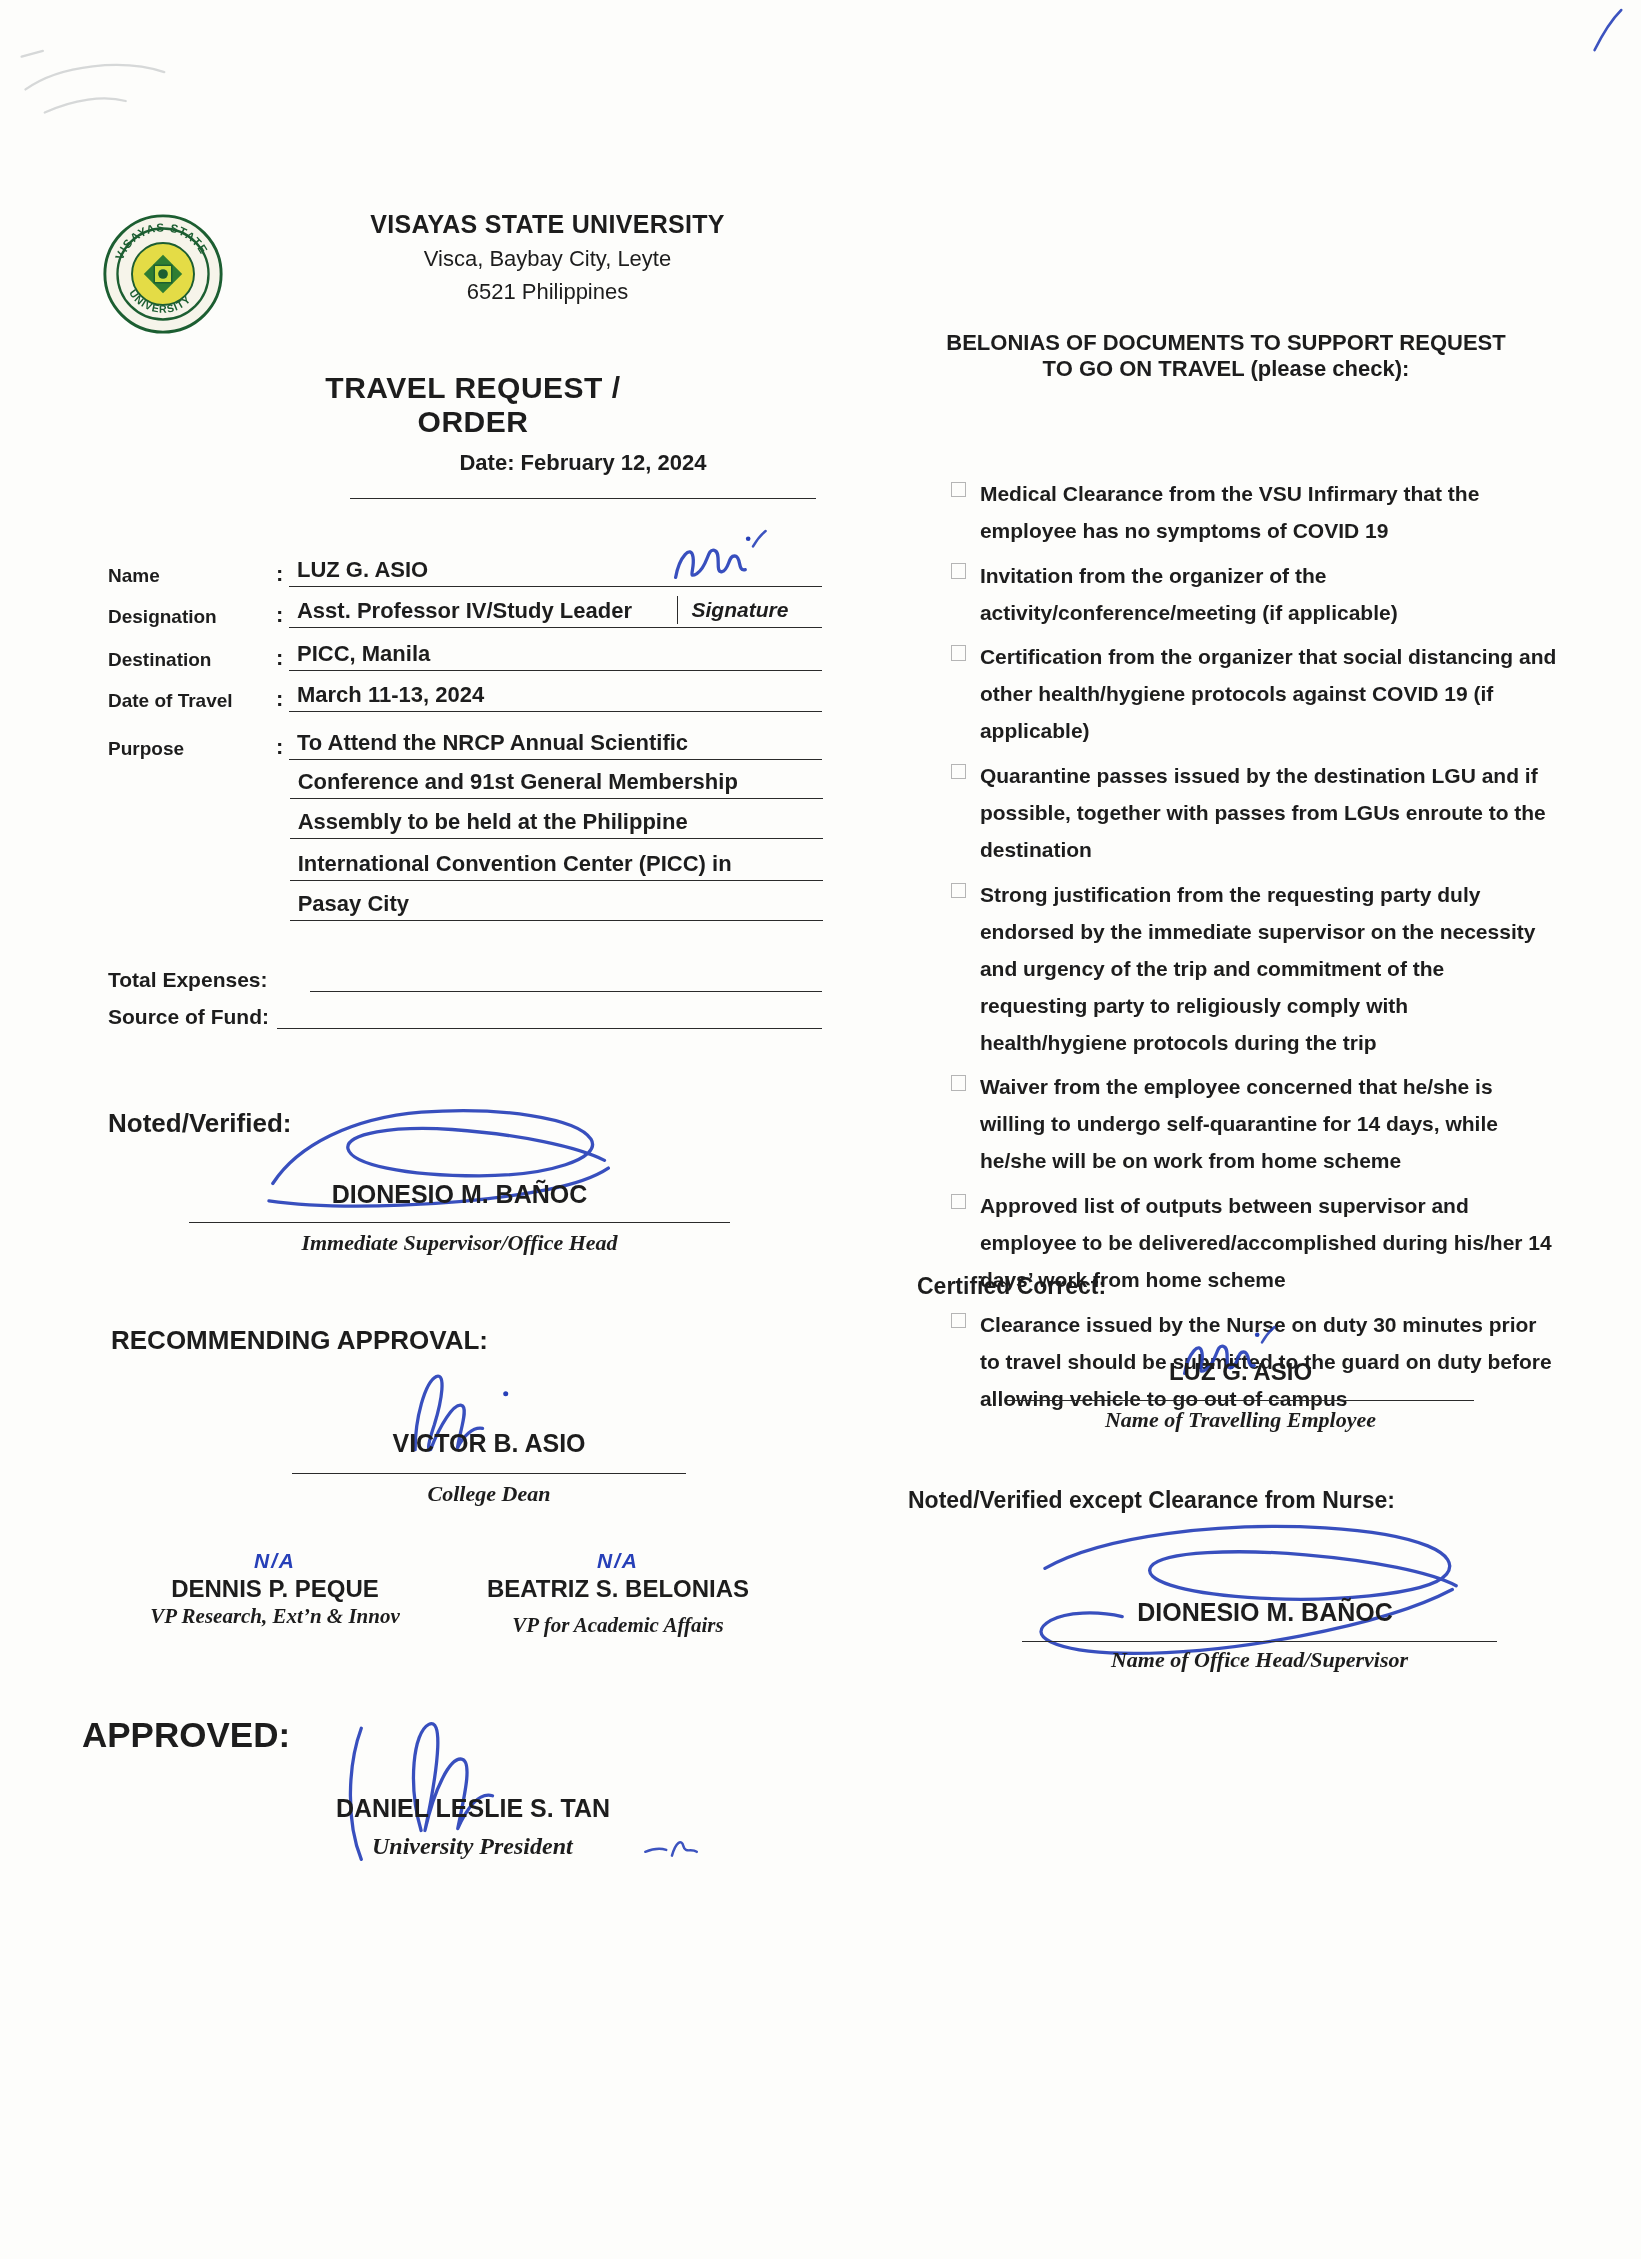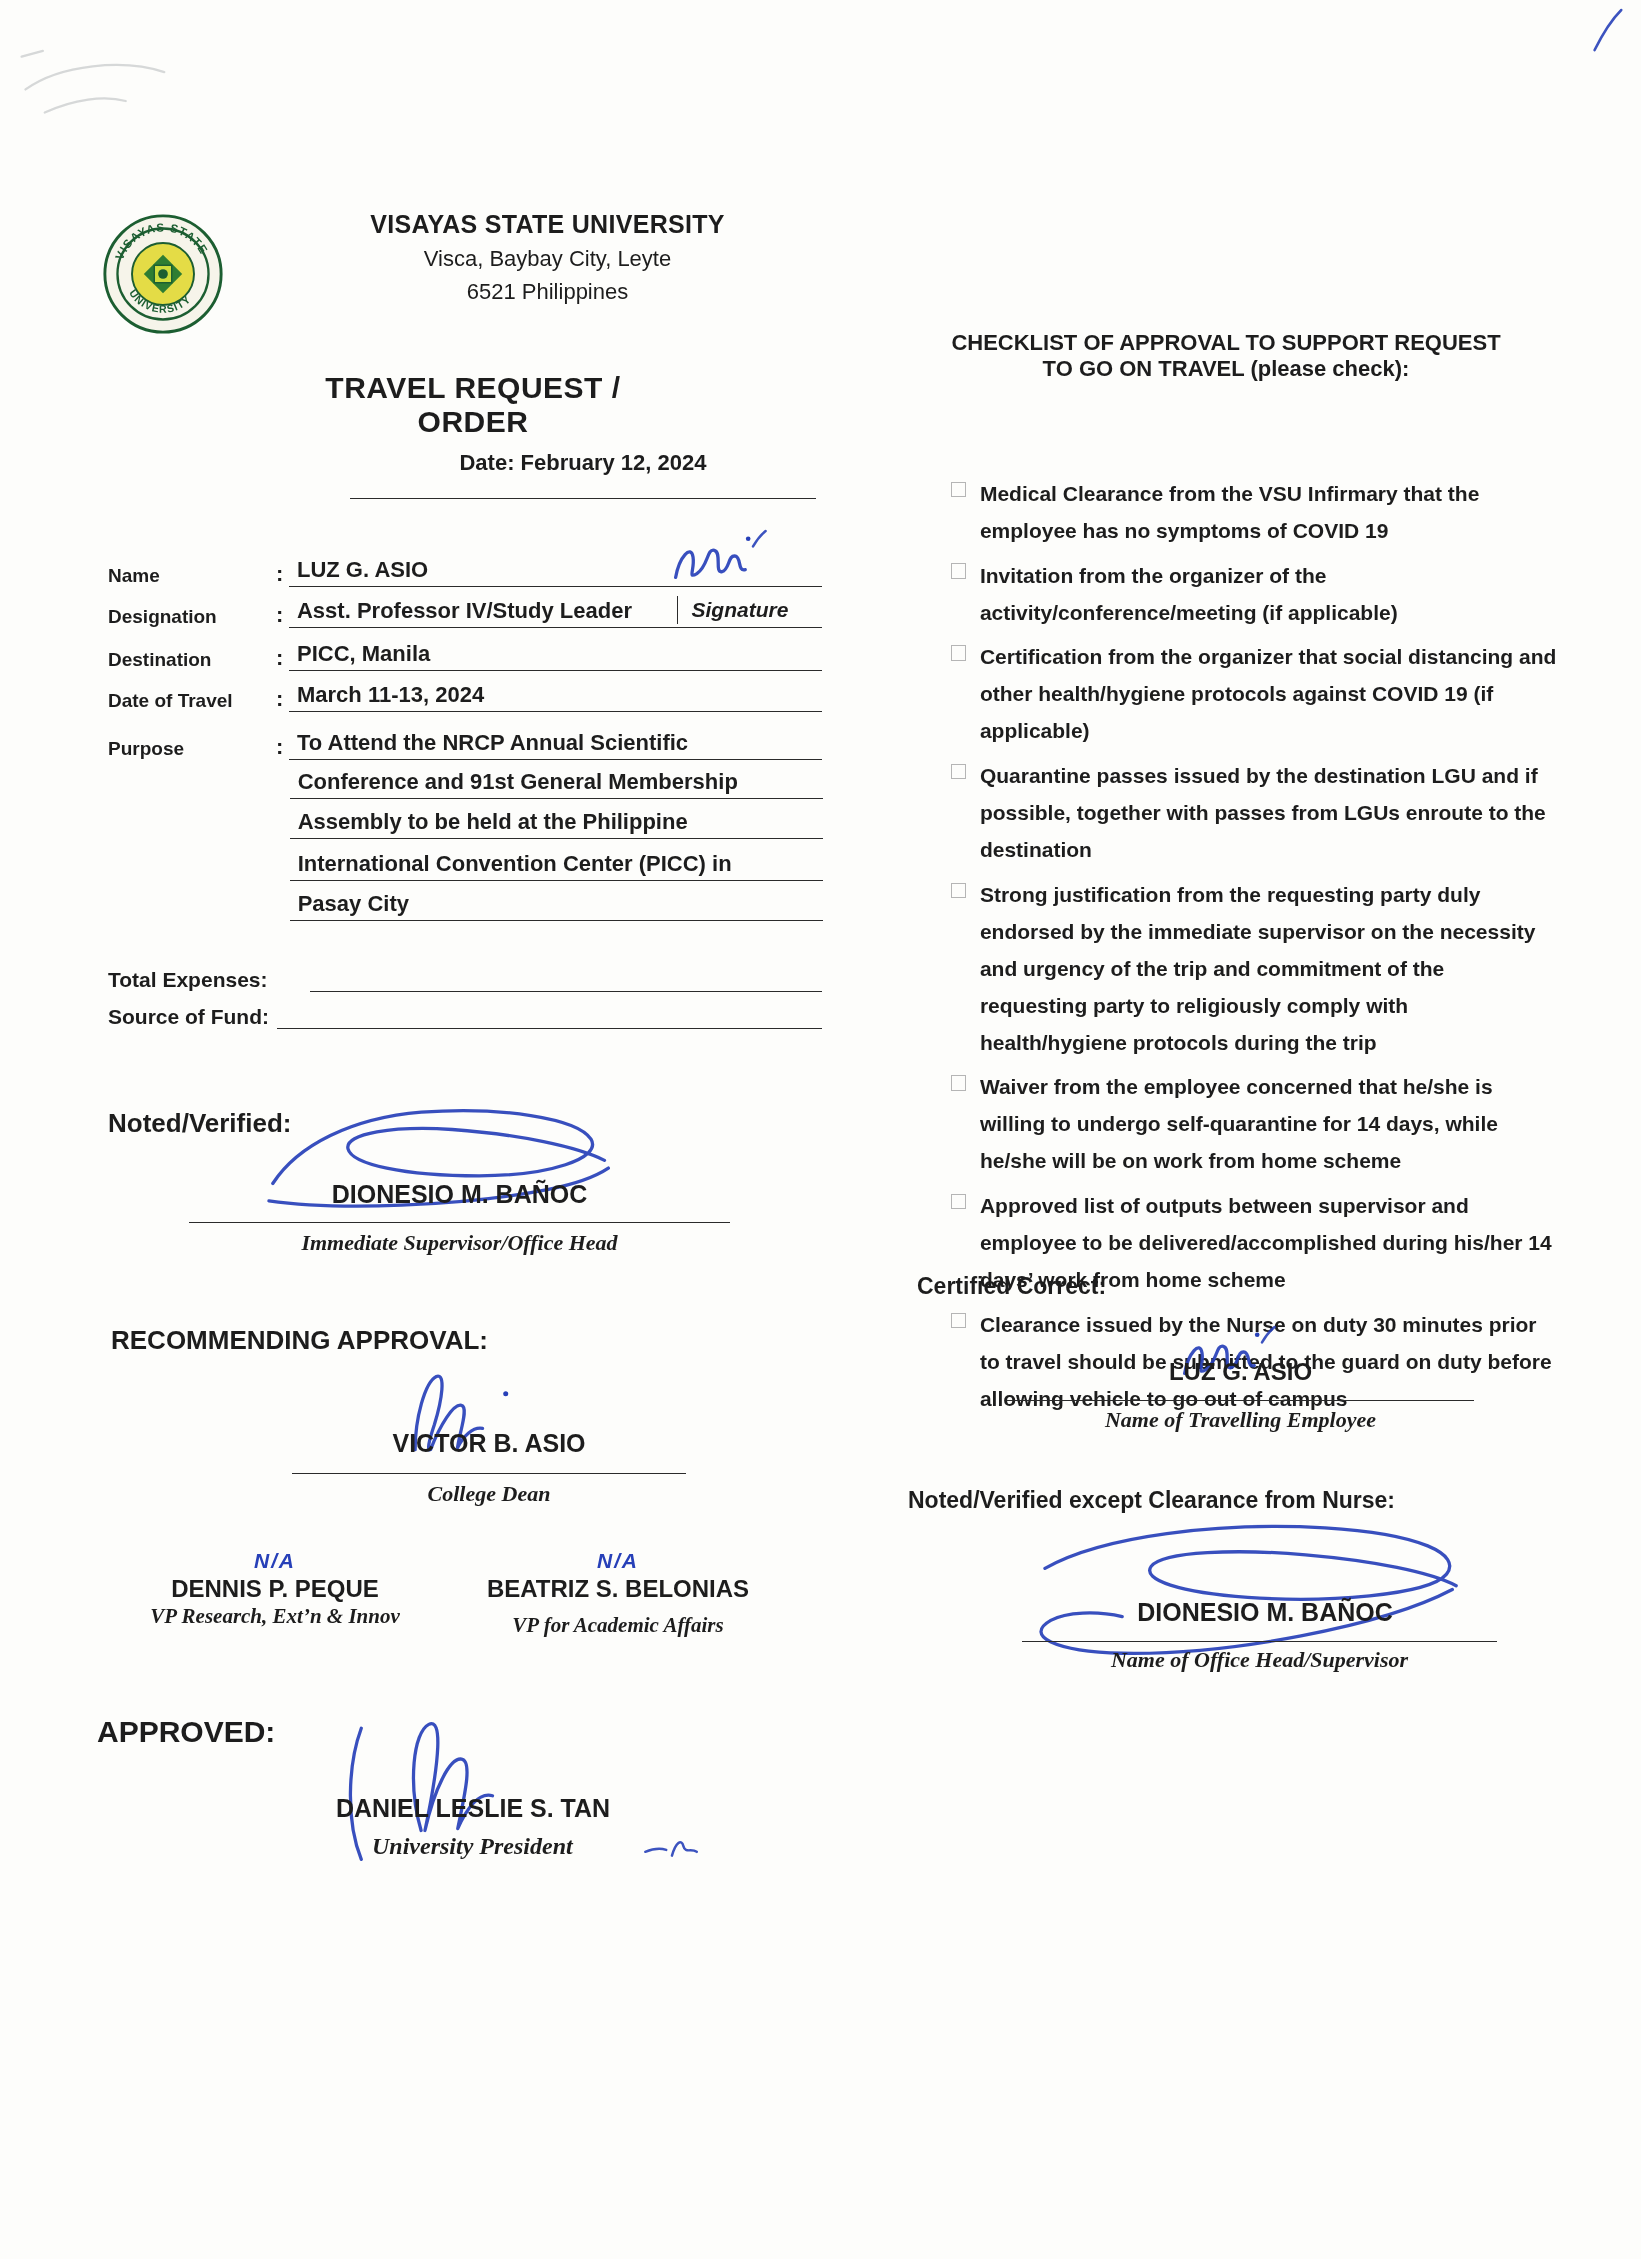--- a/index.html
+++ b/index.html
@@ -171,33 +171,33 @@
     <div class="na">N/A</div>
     <div class="sig-name" style="font-size:24px; margin-top:1.9px;">DENNIS P. PEQUE</div>
     <div class="sig-title" style="font-size:21px; margin-top:1px;">VP Research, Ext’n &amp; Innov</div>
   </div>
   <div class="abs center" style="left:444px; top:1549px; width:348px;">
     <div class="na">N/A</div>
     <div class="sig-name" style="font-size:24px; margin-top:1.9px;">BEATRIZ S. BELONIAS</div>
     <div class="sig-title" style="font-size:21px; margin-top:9.7px;">VP for Academic Affairs</div>
   </div>
 
-  <div class="abs sec-label" style="left:97px; top:1715px; font-size:30px;">APPROVED:</div>
+  <div class="abs sec-label" style="left:82px; top:1715px; font-size:35px;">APPROVED:</div>
   <svg class="sig" style="left:340px; top:1707px;" width="222" height="164" viewBox="0 0 230 170">
     <path class="ink" d="M22 22 C 8 60, 6 118, 22 158"></path>
     <path class="ink" d="M84 128 C 70 80, 76 26, 92 18 C 106 11, 104 52, 88 128 C 98 84, 114 52, 126 54 C 138 56, 128 96, 122 126 C 132 104, 144 88, 158 92"></path>
   </svg>
   <div class="abs sig-name" style="left:336px; top:1794px; width:319px; text-align:left;">DANIEL LESLIE S. TAN</div>
   <div class="abs sig-title" style="left:372px; top:1833px; width:270px; text-align:left; font-size:24px;">University President</div>
   <svg class="sig" style="left:637px; top:1827px;" width="68" height="42" viewBox="0 0 70 44">
     <path class="ink-thin" d="M8 26 C 18 22, 24 22, 30 24 M36 30 C 40 16, 46 12, 48 20 C 50 28, 56 22, 62 26"></path>
   </svg>
 
   <div class="abs" style="left:922px; top:330px; width:608px;">
-    <div class="chk-title">CHECKLIST OF APPROVAL TO SUPPORT REQUEST</div>
+    <div class="chk-title">BELONIAS OF DOCUMENTS TO SUPPORT REQUEST</div>
     <div class="chk-title">TO GO ON TRAVEL (please check):</div>
   </div>
 
   <div class="abs" style="left:951px; top:475px; width:606px;">
     <div class="citem">
       <span class="cbx"></span>
       <span class="ctext">Medical Clearance from the VSU Infirmary that the employee has no symptoms of COVID 19</span>
     </div>
     <div class="citem">
       <span class="cbx"></span>

